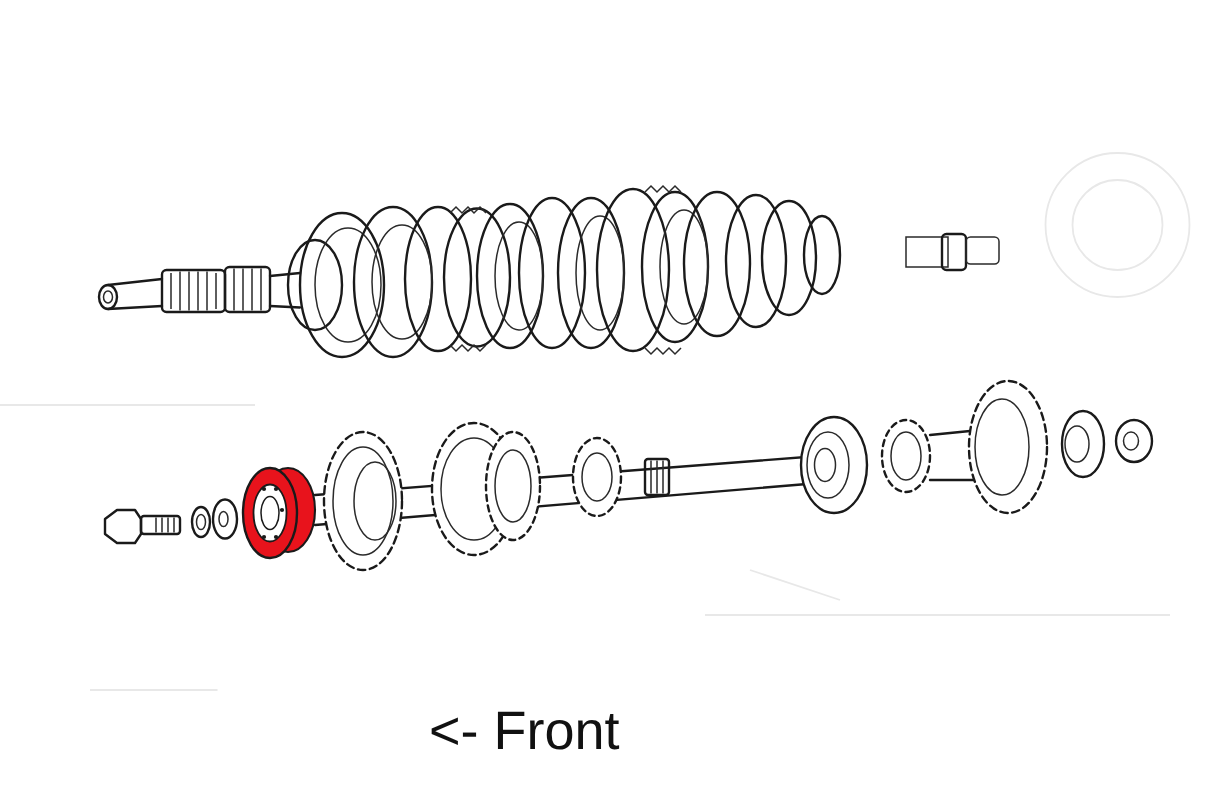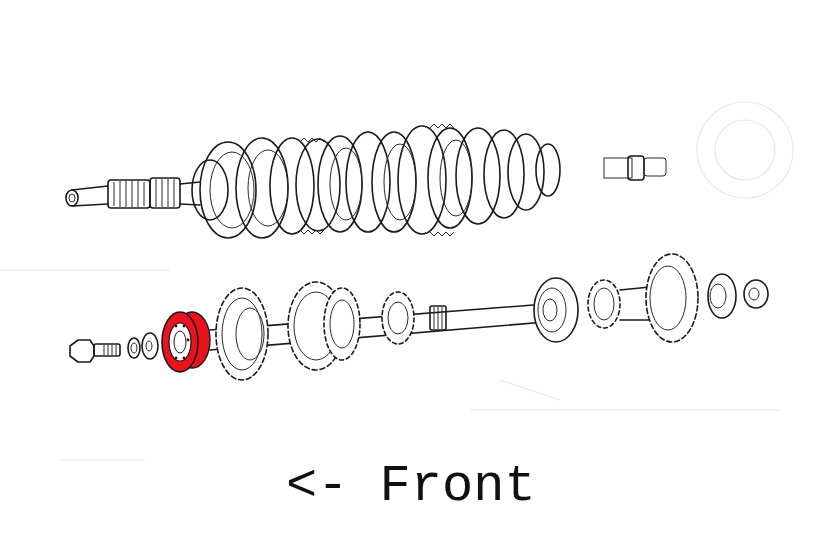--- a/index.html
+++ b/index.html
@@ -1,18 +1,18 @@
 <!DOCTYPE html>
 <html><head>
 <meta charset="utf-8">
 <style>
   html, body { margin:0; padding:0; background:#ffffff; }
   body { width:813px; height:537px; position:relative; overflow:hidden; font-family:"DejaVu Sans", sans-serif; }
   .canvas { position:absolute; left:0; top:0; width:813px; height:537px; }
-  .caption { position:absolute; left:286px; top:462px; font-size:52px; color:#111; font-family:Liberation Mono, monospace; letter-spacing:0px; line-height:50px; white-space:pre; }
+  .caption { position:absolute; left:286px; top:462px; font-size:36px; color:#111; font-family:Liberation Sans, sans-serif; letter-spacing:0px; line-height:50px; white-space:pre; }
   svg { position:absolute; left:0; top:0; }
   .ink { stroke:#1a1a1a; fill:none; stroke-width:1.6; stroke-linecap:round; stroke-linejoin:round; }
   .ink-thin { stroke:#2a2a2a; fill:none; stroke-width:1; }
   .ghost { stroke:#e8e8e8; fill:none; stroke-width:1.2; }
   .white { fill:#fff; }
 </style>
 </head>
 <body>
 
 <div class="canvas">

